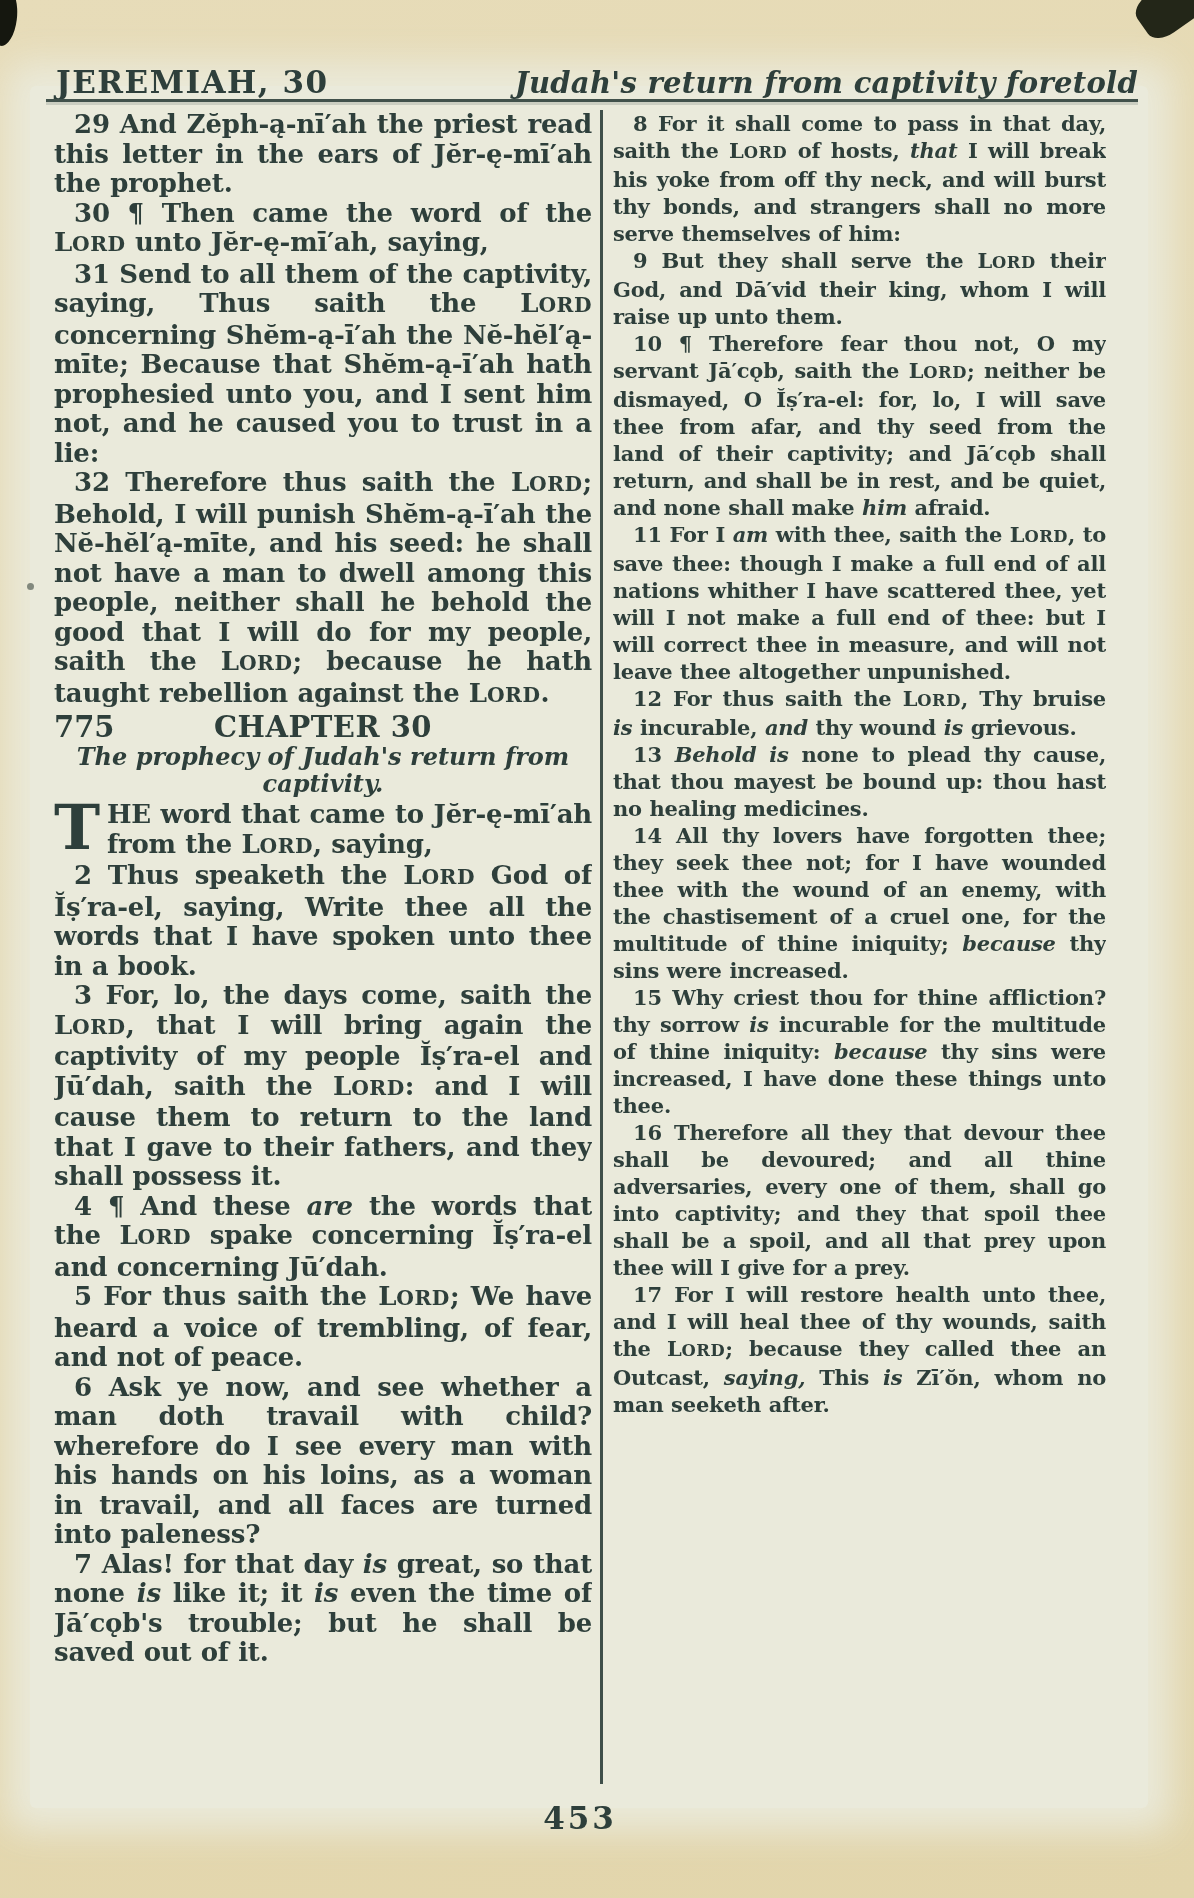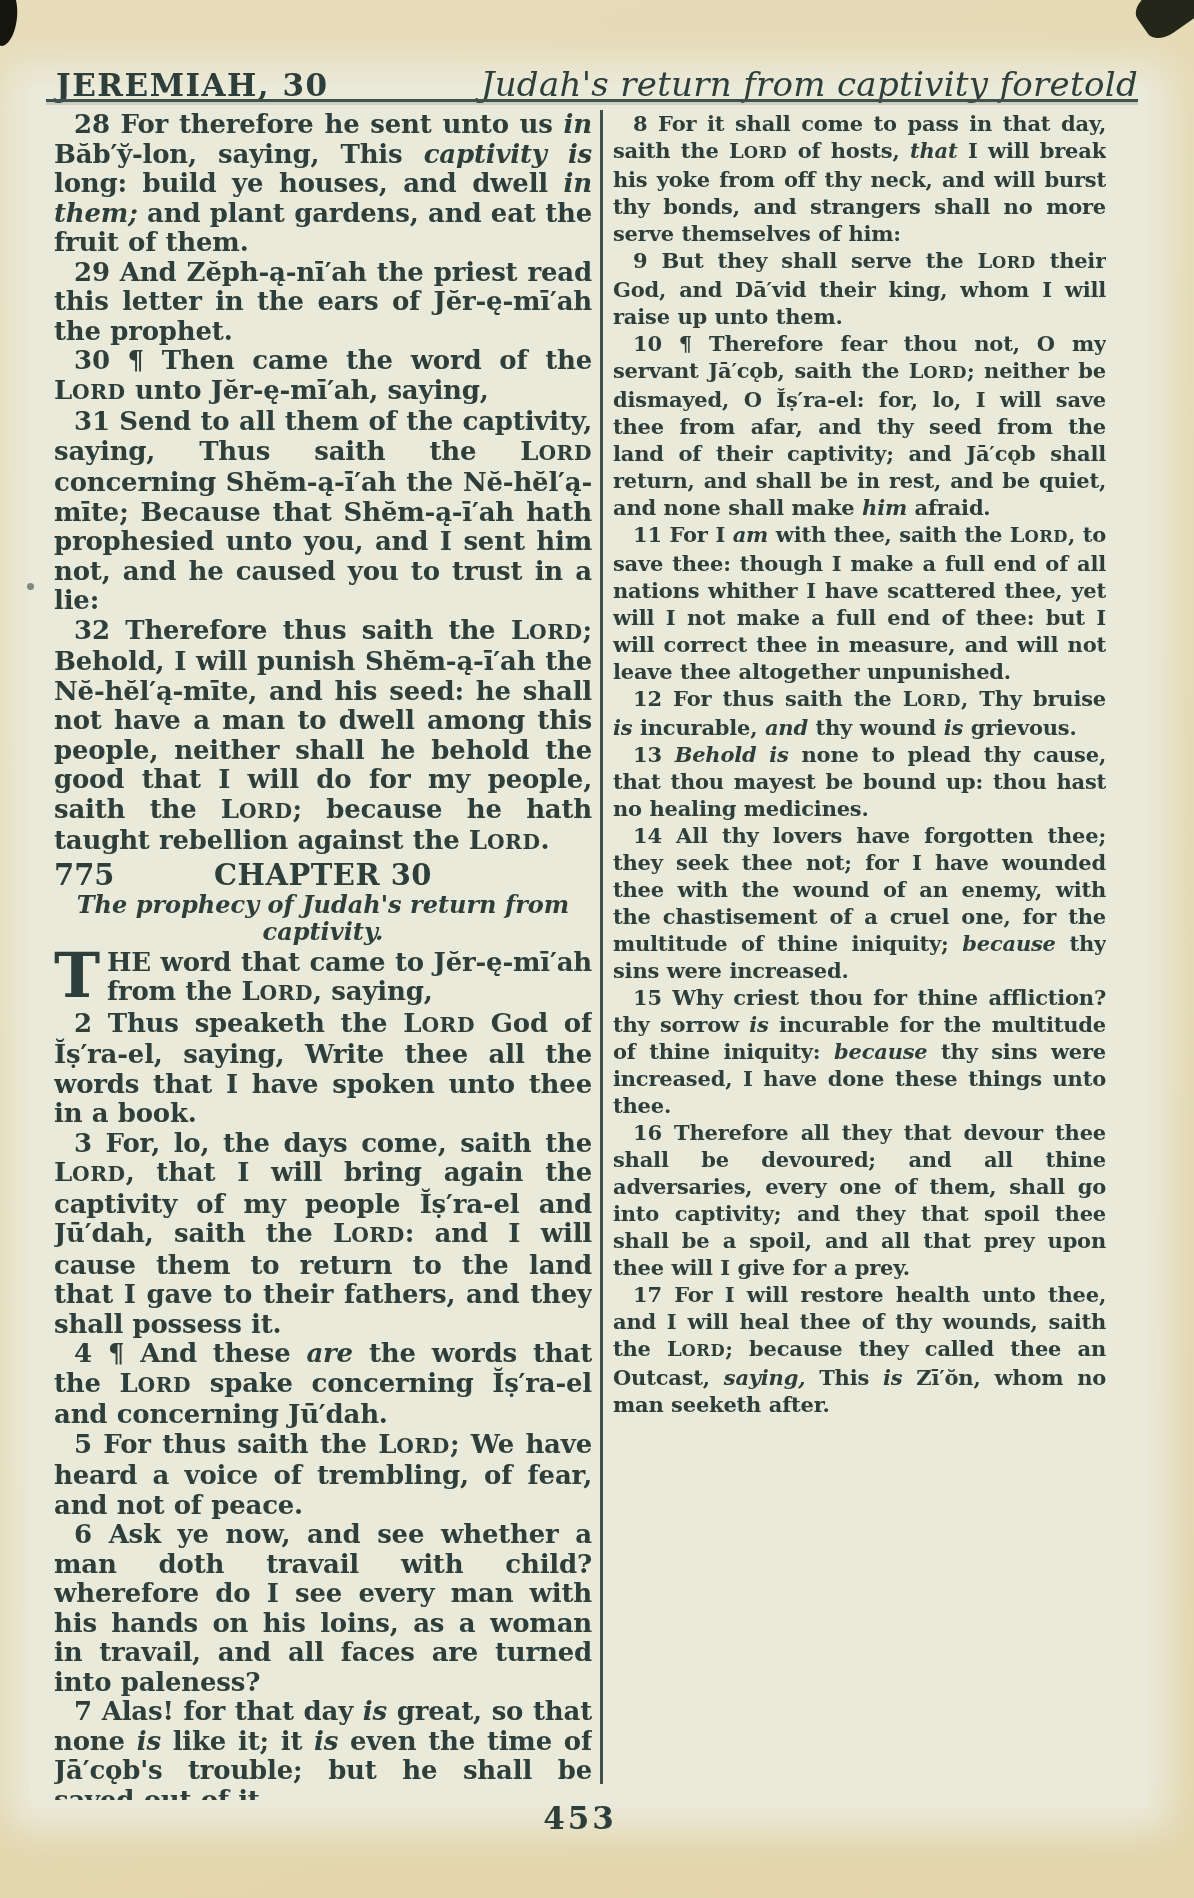--- a/index.html
+++ b/index.html
@@ -20,21 +20,21 @@
   .corner-mark.tr{right:-16px;top:-18px;width:74px;height:46px;background:#232618;
     border-radius:30%;transform:rotate(-35deg);}
   .speck{position:absolute;left:27px;top:583px;width:7px;height:7px;background:#49544d;
     border-radius:50%;opacity:.65;}
 
   .page-header{
     position:absolute;top:46px;left:56px;width:1082px;
     display:flex;justify-content:space-between;align-items:baseline;margin-top:18px;
   }
   .book-title{font-size:31px;font-weight:bold;letter-spacing:1.5px;}
-  .running-head{font-size:34px;font-weight:normal;font-style:italic;letter-spacing:.3px;}
+  .running-head{font-size:29px;font-weight:bold;font-style:italic;letter-spacing:.3px;}
 
   .head-rule{
     position:absolute;top:99px;left:46px;width:1092px;height:3px;
     background:#41514b;box-shadow:0 3px 0 rgba(65,81,75,.18);
   }
 
   .columns{
     position:absolute;top:110px;left:54px;width:1052px;height:1690px;
     display:flex;overflow:hidden;
   }
@@ -78,21 +78,20 @@
 
 <div class="page-header">
   <span class="book-title">JEREMIAH, 30</span>
   <span class="running-head">Judah's return from captivity foretold</span>
 </div>
 
 <div class="head-rule"></div>
 
 <div class="columns">
   <div class="col left" id="col-left">
-      <p class="verse">28 For therefore he sent unto us <i>in</i> Băb′y̆-lon, saying, This <i>captivity is</i> long: build ye houses, and dwell <i>in them;</i> and plant gardens, and eat the fruit of them.</p>
       <p class="verse">29 And Zĕph-ą-nī′ah the priest read this letter in the ears of Jĕr-ę-mī′ah the prophet.</p>
       <p class="verse">30 ¶ Then came the word of the <span class="lord">L<span class="sc">ORD</span></span> unto Jĕr-ę-mī′ah, saying,</p>
       <p class="verse">31 Send to all them of the captivity, saying, Thus saith the <span class="lord">L<span class="sc">ORD</span></span> concerning Shĕm-ą-ī′ah the Nĕ-hĕl′ą-mīte; Because that Shĕm-ą-ī′ah hath prophesied unto you, and I sent him not, and he caused you to trust in a lie:</p>
       <p class="verse">32 Therefore thus saith the <span class="lord">L<span class="sc">ORD</span></span>; Behold, I will punish Shĕm-ą-ī′ah the Nĕ-hĕl′ą-mīte, and his seed: he shall not have a man to dwell among this people, neither shall he behold the good that I will do for my people, saith the <span class="lord">L<span class="sc">ORD</span></span>; because he hath taught rebellion against the <span class="lord">L<span class="sc">ORD</span></span>.</p>
       <div class="chapter-heading"><span class="chnum">775</span><span>CHAPTER 30</span></div>
       <div class="chapter-subtitle">The prophecy of Judah's return from captivity.</div>
       <p class="verse dropcap-verse"><span class="dropcap">T</span>HE word that came to Jĕr-ę-mī′ah from the <span class="lord">L<span class="sc">ORD</span></span>, saying,</p>
       <p class="verse">2 Thus speaketh the <span class="lord">L<span class="sc">ORD</span></span> God of Ĭṣ′ra-el, saying, Write thee all the words that I have spoken unto thee in a book.</p>
       <p class="verse">3 For, lo, the days come, saith the <span class="lord">L<span class="sc">ORD</span></span>, that I will bring again the captivity of my people Ĭṣ′ra-el and Jū′dah, saith the <span class="lord">L<span class="sc">ORD</span></span>: and I will cause them to return to the land that I gave to their fathers, and they shall possess it.</p>
       <p class="verse">4 ¶ And these <i>are</i> the words that the <span class="lord">L<span class="sc">ORD</span></span> spake concerning Ĭṣ′ra-el and concerning Jū′dah.</p>

